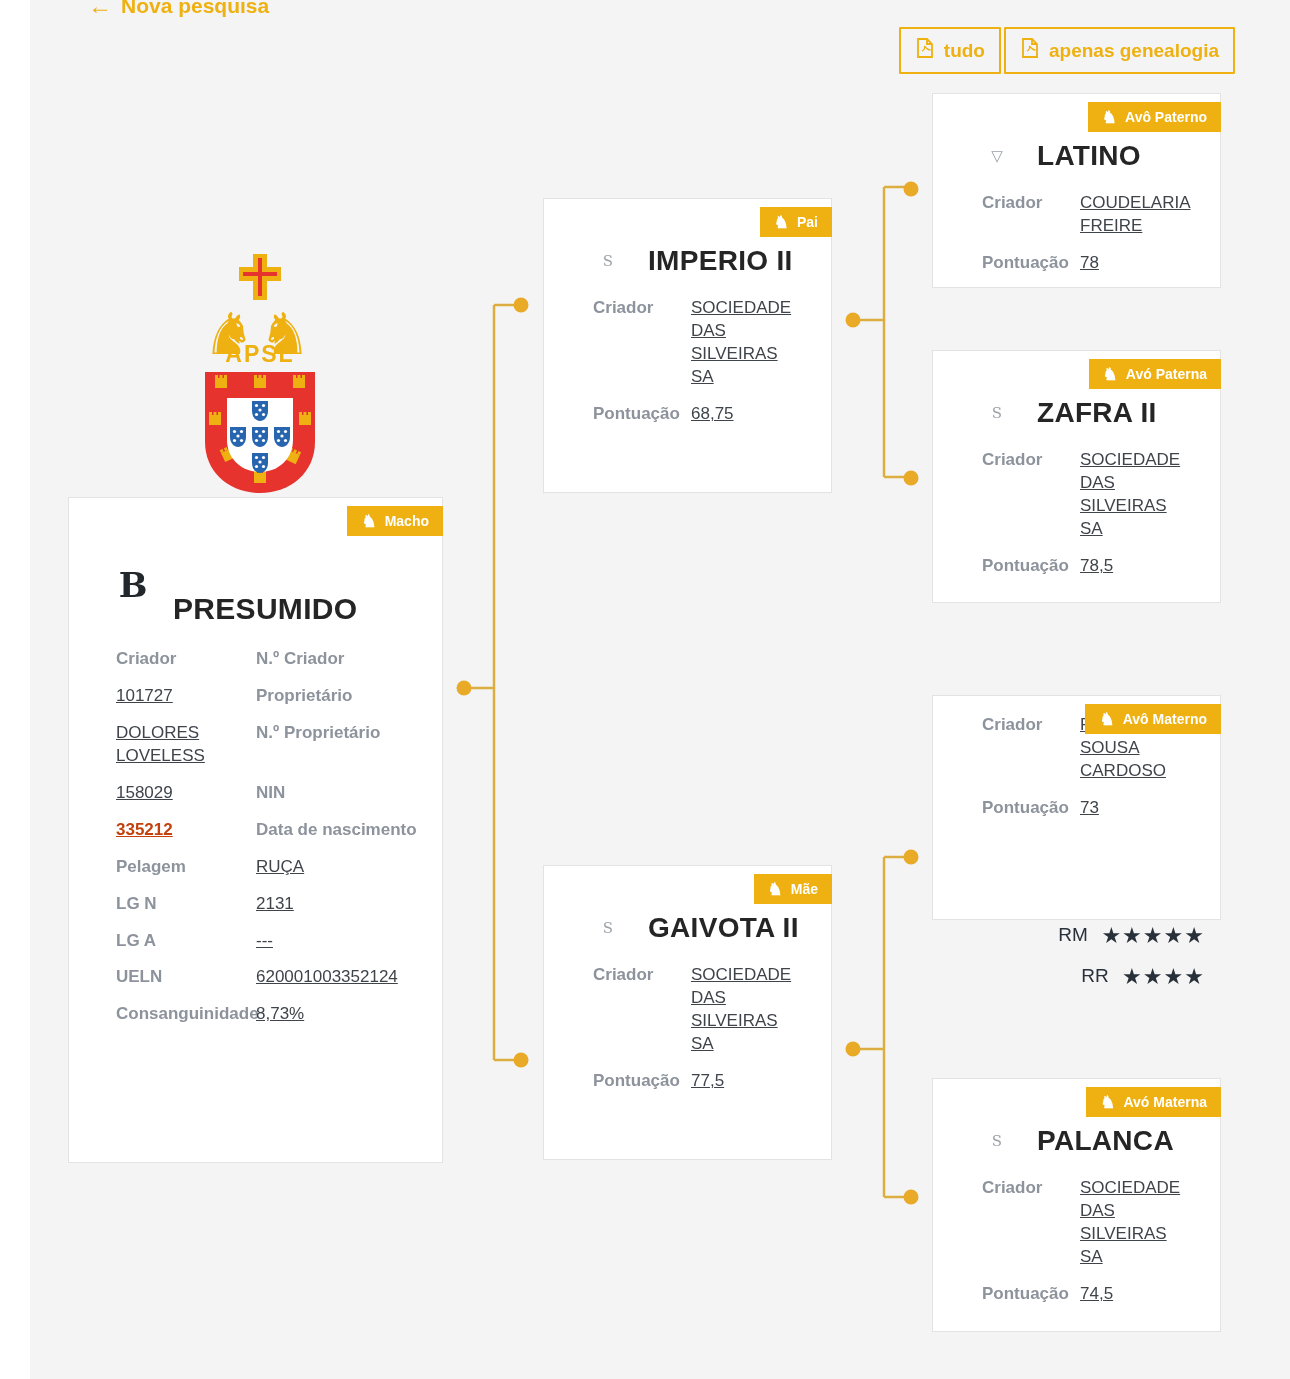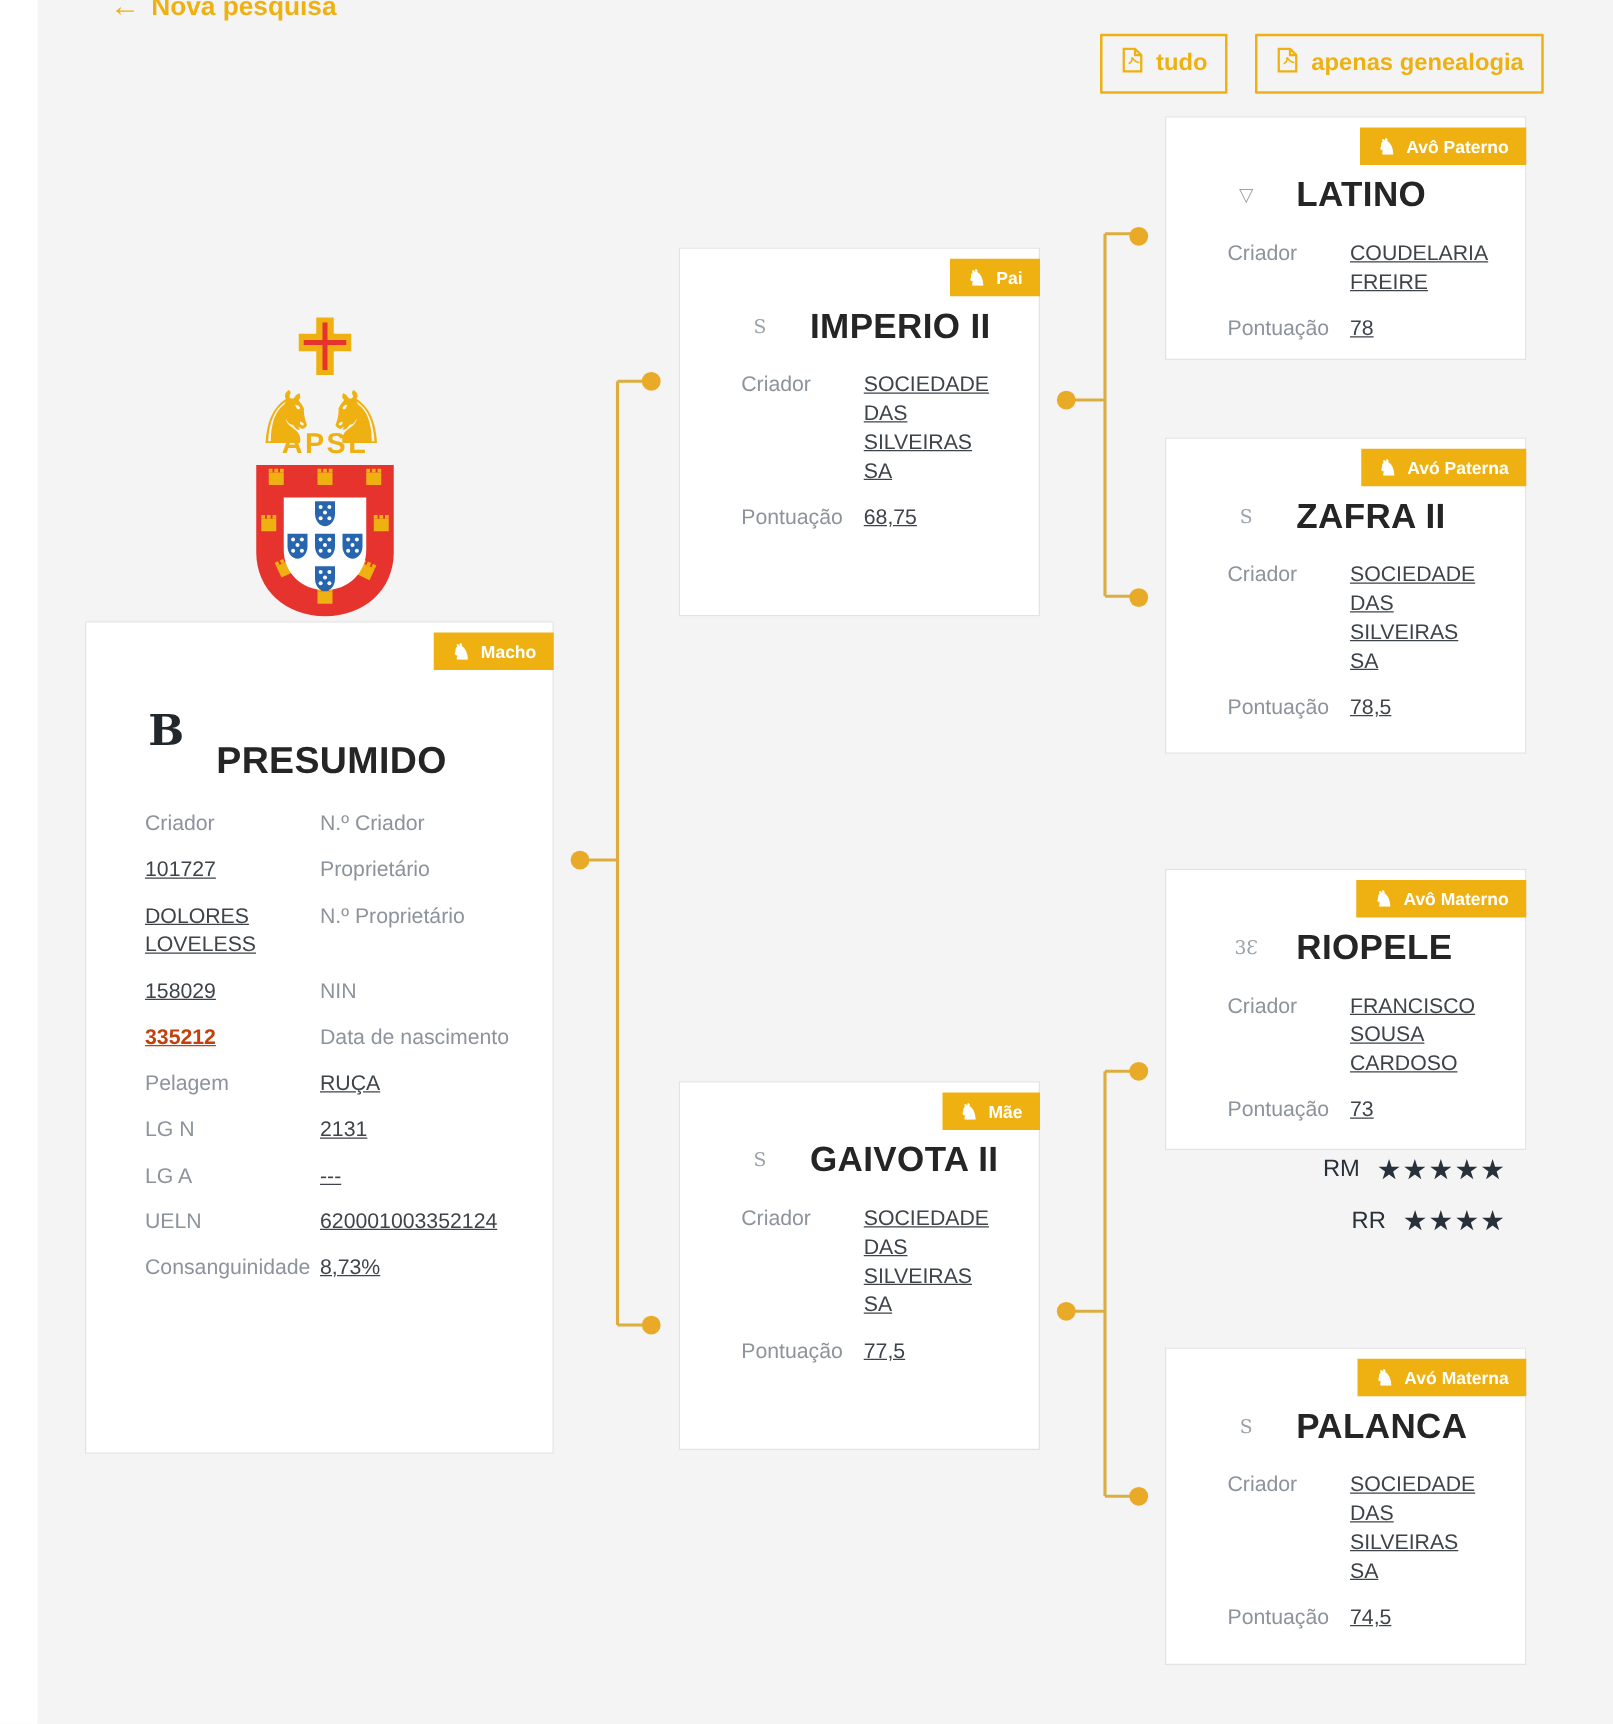--- a/index.html
+++ b/index.html
@@ -21,21 +21,21 @@
   }
   .left-strip{position:absolute;left:0;top:0;width:30px;height:100%;background:#ffffff;}
 
   
   .back-link{
     position:absolute;left:88px;top:-6px;
     color:var(--accent);font-weight:bold;font-size:21px;
     display:flex;align-items:center;gap:9px;cursor:pointer;
   }
   .back-link .arrow{font-size:24px;line-height:1;}
-  .pdf-buttons{position:absolute;top:27px;right:55px;display:flex;gap:22px;border-radius:20px;}
+  .pdf-buttons{position:absolute;top:27px;right:55px;display:flex;gap:3px;border-radius:20px;}
   .pdf-btn{
     display:flex;align-items:center;gap:9px;
     border:2px solid var(--accent);color:var(--accent);
     background:transparent;font-weight:bold;font-size:19px;
     font-family:"Liberation Sans",sans-serif;
     padding:8px 14px;cursor:pointer;border-radius:1px;
   }
 
   
   #connectors{position:absolute;left:0;top:0;z-index:0;}
@@ -73,21 +73,21 @@
   .fields{
     display:grid;row-gap:14px;column-gap:40px;
     margin:20px 24px 0 47px;
     grid-template-columns:100px 1fr;
     font-size:17px;line-height:1.35;
   }
   .fields-sm{
     grid-template-columns:98px 1fr;column-gap:0;
     margin:18px 30px 0 49px;
   }
-  .fields .label{color:var(--label);}
+  .fields .label{color:var(--label);font-weight:bold;}
   .fields .value{color:var(--value);text-decoration:underline;}
   .fields .value.bold{color:#c2410c;font-weight:bold;}
 
   
   #ratings{position:absolute;right:85px;top:923px;text-align:right;z-index:1;color:#28313a;}
   .rating-row{margin-bottom:15px;white-space:nowrap;}
   .rating-row .rlabel{font-weight:normal;font-size:19px;vertical-align:2px;}
   .rating-row .stars{font-size:22px;letter-spacing:1px;margin-left:9px;}
 
   
@@ -367,24 +367,20 @@
     <div class="label">Pontuação</div>
     <div class="value">78,5</div>
   </div>
 </div>
 
 <div class="card" id="card-gf-maternal">
   <div class="badge">
     <span class="horse">♞</span>
     <span>Avô Materno</span>
   </div>
-  <div class="card-head">
-    <div class="ferro ferro-sm">3Ɛ</div>
-    <h2 class="horse-name">RIOPELE</h2>
-  </div>
   <div class="fields fields-sm">
     <div class="label">Criador</div>
     <div class="value">FRANCISCO SOUSA CARDOSO</div>
     <div class="label">Pontuação</div>
     <div class="value">73</div>
   </div>
 </div>
 
 <div class="card" id="card-gm-maternal">
   <div class="badge">

